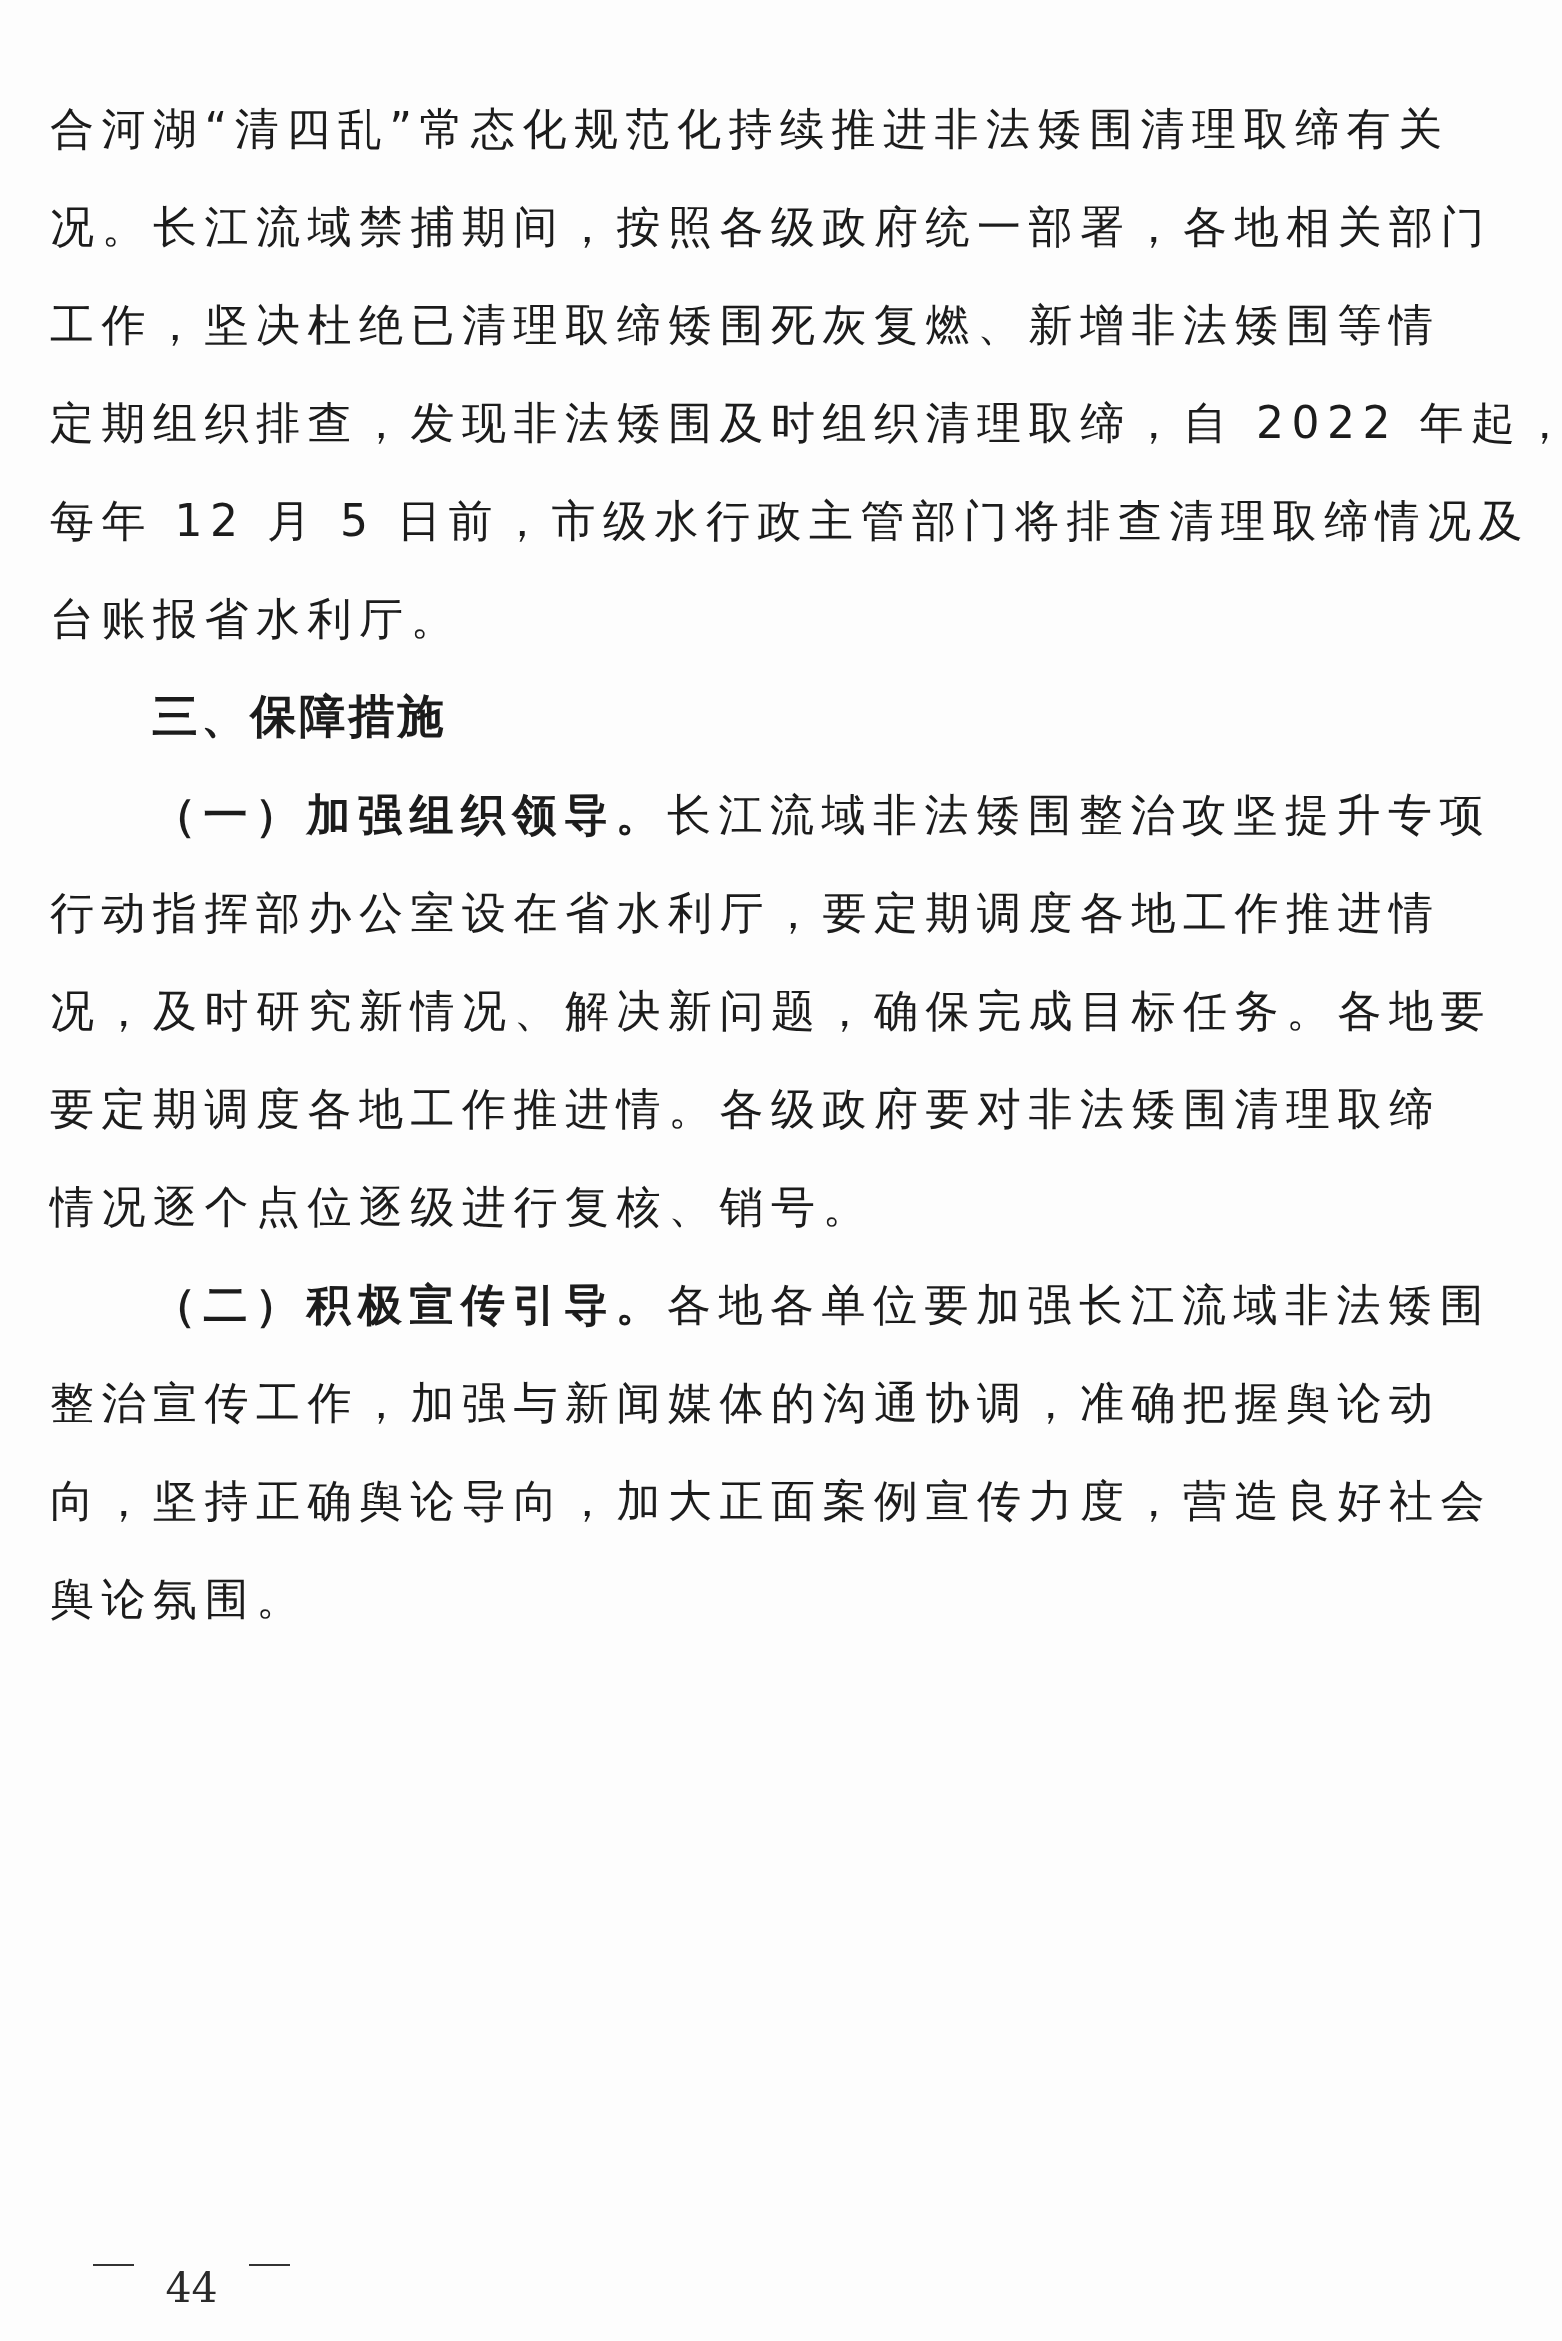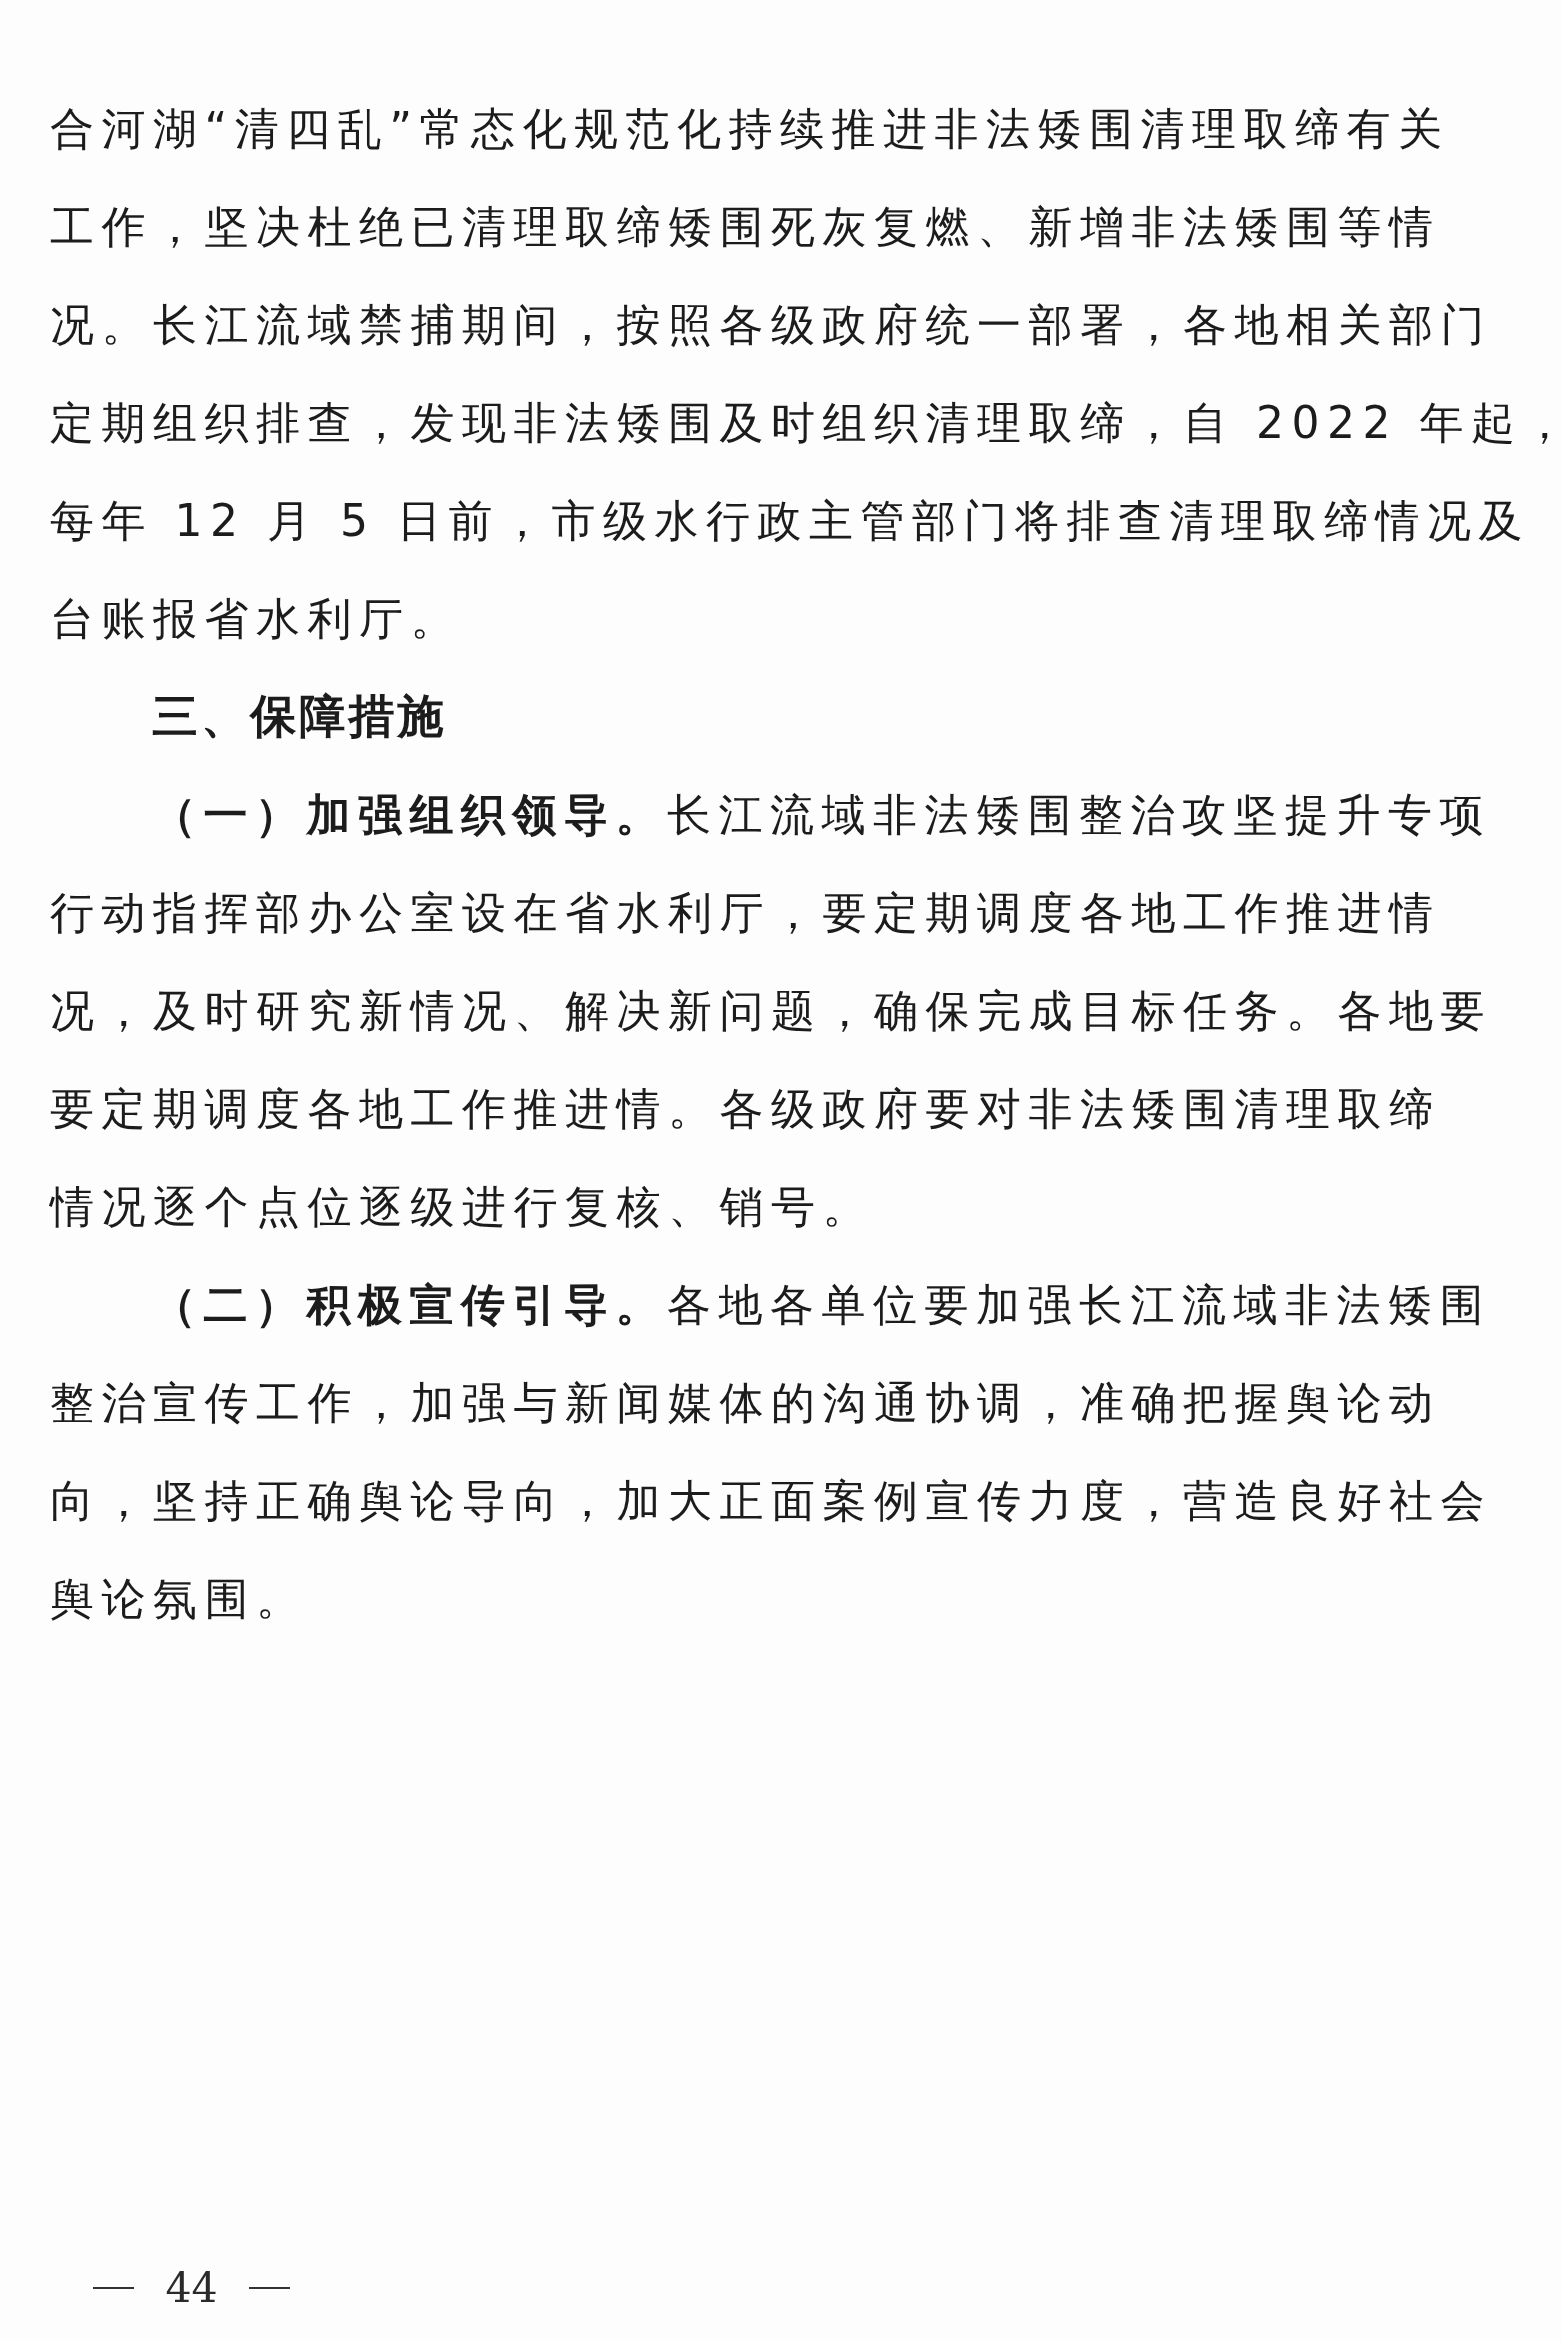--- a/index.html
+++ b/index.html
@@ -52,41 +52,41 @@
     }
     .footer {
       position: absolute;
       left: 93px;
       top: 2264px;
       font-family: "DejaVu Serif", "Liberation Serif", serif;
       font-size: 41px;
       color: #2a2a2a;
       white-space: nowrap;
       display: flex;
-      align-items: center;
+      align-items: flex-start;
     }
     .footer .dash {
       display: inline-block;
       width: 41px;
       height: 1.6px;
       background: #333;
     }
     .footer .num {
       margin: 0 31.5px;
       letter-spacing: 0;
     }
   </style>
 </head>
 <body>
 
 <div class="page">
   <div class="body-text">
     <div class="line">合河湖“清四乱”常态化规范化持续推进非法矮围清理取缔有关</div>
+    <div class="line">况。长江流域禁捕期间，按照各级政府统一部署，各地相关部门</div>
     <div class="line">工作，坚决杜绝已清理取缔矮围死灰复燃、新增非法矮围等情</div>
-    <div class="line">况。长江流域禁捕期间，按照各级政府统一部署，各地相关部门</div>
     <div class="line">定期组织排查，发现非法矮围及时组织清理取缔，自 2022 年起，</div>
     <div class="line">每年 12 月 5 日前，市级水行政主管部门将排查清理取缔情况及</div>
     <div class="line">台账报省水利厅。</div>
 
     <div class="line indent heading">三、保障措施</div>
 
     <div class="line indent">
       <span class="lead">（一）加强组织领导。</span><span>长江流域非法矮围整治攻坚提升专项</span>
     </div>
     <div class="line">行动指挥部办公室设在省水利厅，要定期调度各地工作推进情</div>

